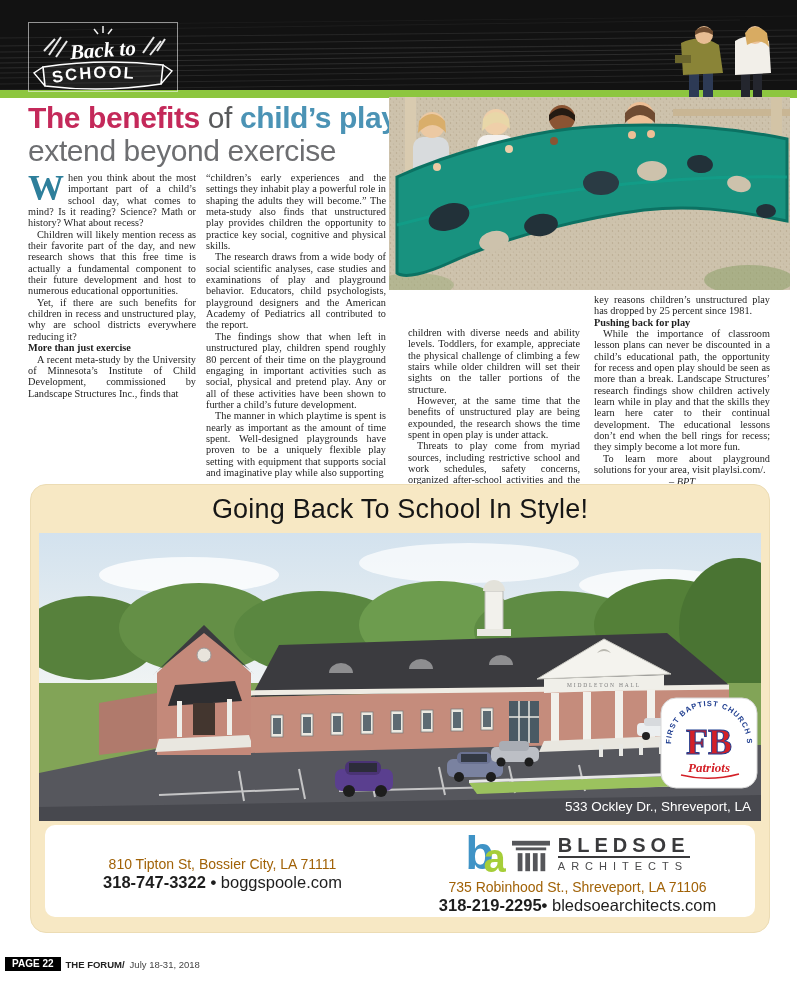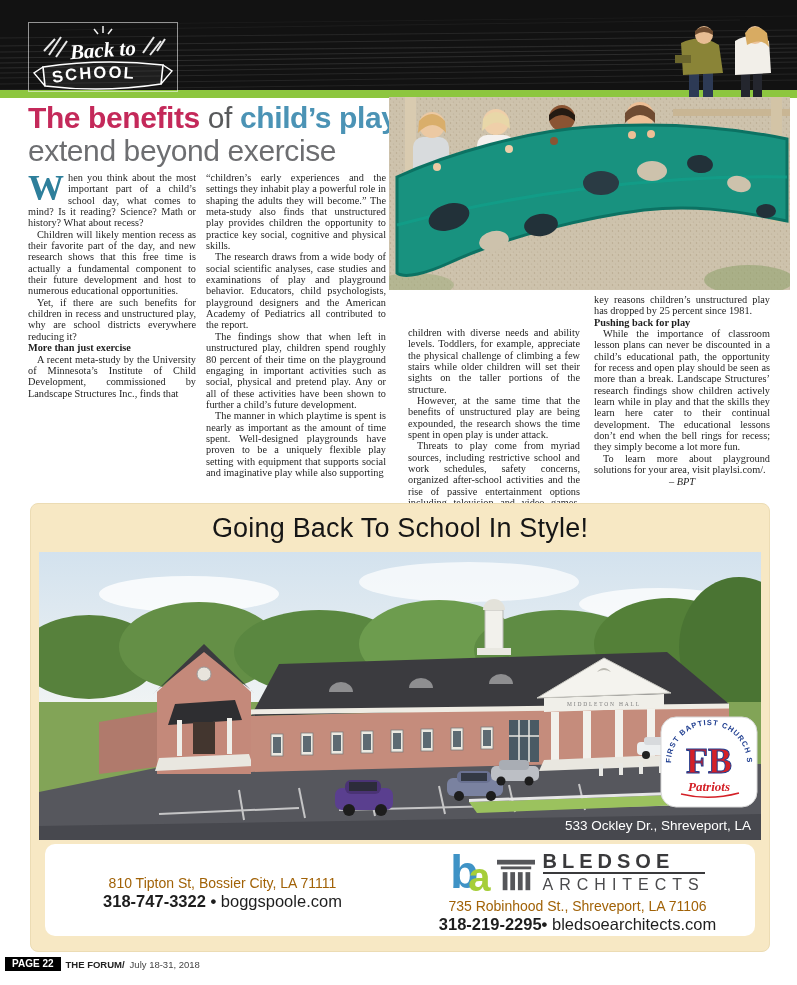--- a/index.html
+++ b/index.html
@@ -29,22 +29,22 @@
   .col p.noind{text-indent:0;}
   .col .subhead{font-weight:bold;text-indent:0;}
   .col .byline{text-align:center;font-style:italic;text-indent:0;}
   #col1{left:28px;top:172px;width:168px;height:330px;}
   #col2{left:206px;top:172px;width:180px;height:330px;}
   #col3{left:408px;top:290px;width:172px;height:206px;margin-top:37px;}
   #col4{left:594px;top:294px;width:176px;height:212px;}
   .dropcap{float:left;font-weight:bold;font-size:36px;line-height:30px;color:#2e7f9b;padding:1px 4px 0 0;}
 
   
-  .ad-panel{position:absolute;left:30px;top:503px;width:738px;height:447px;background:#f7e8c4;
-            border:1px solid #ecdcb4;border-radius:8px;z-index:1;}
+  .ad-panel{position:absolute;left:30px;top:484px;width:738px;height:447px;background:#f7e8c4;
+            border:1px solid #ecdcb4;border-radius:16px;z-index:1;}
   .ad-headline{position:absolute;left:0;top:9px;width:100%;text-align:center;color:#161616;
                font-size:27px;font-weight:500;letter-spacing:0.2px;}
   .building{position:absolute;left:8px;top:48px;}
 
   
   .logo-strip{position:absolute;left:14px;top:340px;width:710px;height:92px;background:#fff;
               border-radius:10px;display:flex;}
   .advertiser{flex:1;display:flex;flex-direction:column;align-items:center;justify-content:center;padding-top:2px;}
   .logo-row{display:flex;align-items:center;height:46px;}
   .addr{font-size:14px;color:#a16207;margin-top:3px;}
@@ -55,21 +55,21 @@
   .bp-divider{width:2px;height:44px;background:#8e2424;margin:0 7px 0 4px;}
   .bp-name{font-style:italic;font-weight:bold;font-size:27px;color:#8e2424;letter-spacing:-0.5px;line-height:26px;}
   .bp-amp{color:#c8882a;font-size:30px;}
   .bp-tag{font-size:8.5px;font-weight:bold;color:#8e2424;letter-spacing:0.6px;text-align:right;margin-top:-2px;}
 
   
   .bl-b{font-weight:bold;font-size:46px;line-height:40px;color:#3f93c6;}
   .bl-a{font-weight:bold;font-size:40px;line-height:36px;color:#a6ce39;margin-left:-10px;margin-top:10px;}
   .bl-col{margin:6px 8px 0 6px;}
   .bl-name{font-size:20px;font-weight:bold;color:#3a3a3c;letter-spacing:5px;border-bottom:2px solid #3a3a3c;line-height:22px;}
-  .bl-sub{font-size:16px;color:#4a4a4c;letter-spacing:6px;margin-top:2px;}
+  .bl-sub{font-size:11px;color:#4a4a4c;letter-spacing:6px;margin-top:2px;}
 
   
   .footer{position:absolute;left:5px;top:957px;font-size:9.5px;color:#222;display:flex;align-items:center;gap:5px;}
   .page-badge{background:#000;color:#fff;font-weight:bold;padding:1px 7px 2px 7px;font-size:10px;}
   .pub{font-weight:bold;}
   .date{color:#444;}
 </style>
 </head>
 <body>
 

